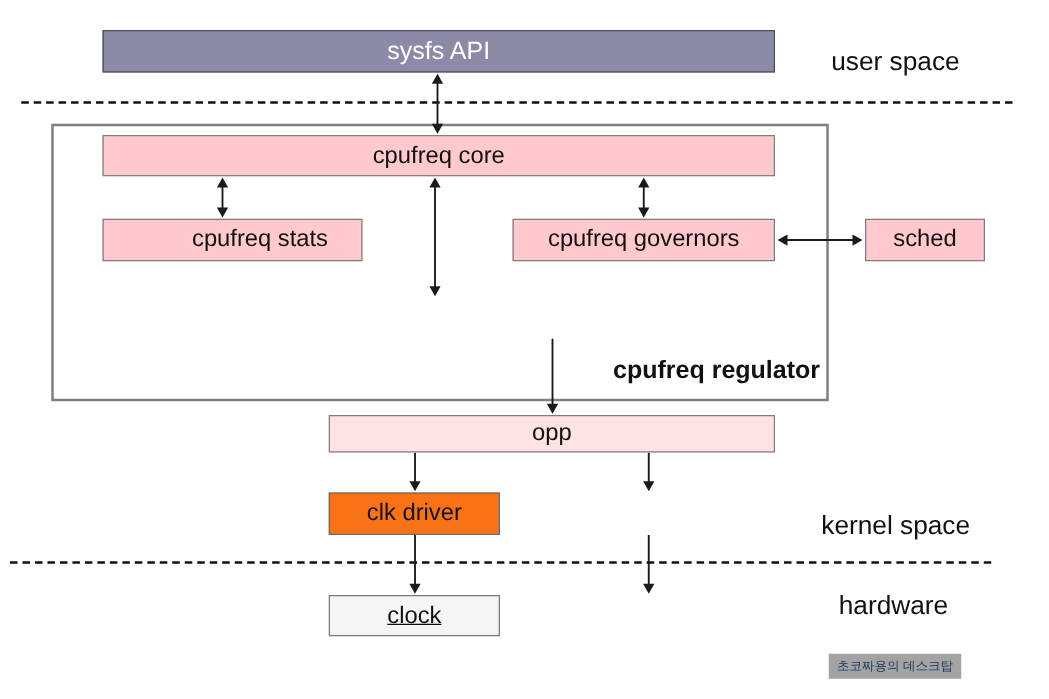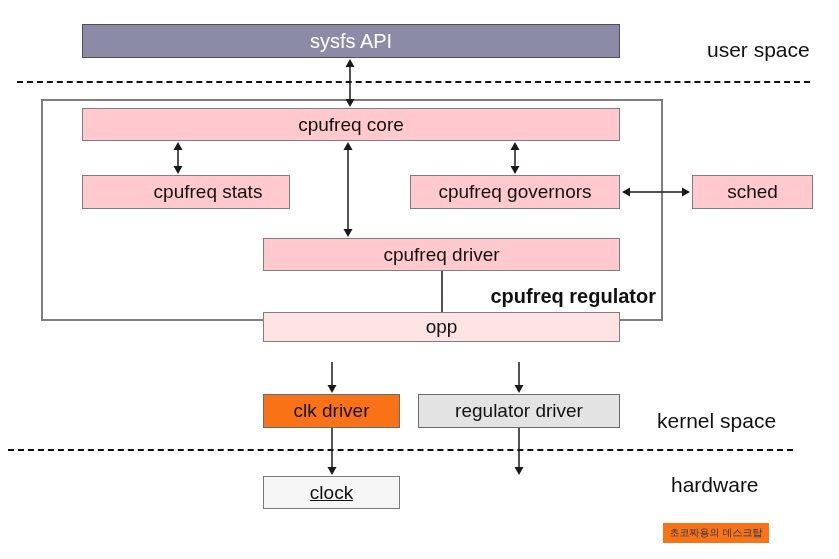--- a/index.html
+++ b/index.html
@@ -24,23 +24,23 @@
     color: #111111;
     box-sizing: border-box;
     border: 1.5px solid #7f7f7f;
     background: #ffc9cd;
   }
   .n-sysfs     { left: 82px;  top: 24px;  width: 538px; height: 34px;
                  background: #8b8ba8; border-color: #4d4d66; color: #ffffff; font-size: 20px; }
   .n-core      { left: 82px;  top: 108px; width: 538px; height: 33px; }
   .n-stats     { left: 82px;  top: 175px; width: 208px; height: 34px; padding-left: 44px; }
   .n-governors { left: 410px; top: 175px; width: 210px; height: 34px; }
-  .n-sched     { left: 692px; top: 175px; width: 121px; height: 34px; }
+  .n-sched     { left: 692px; top: 175px; width: 96px; height: 34px; }
   .n-driver    { left: 263px; top: 238px; width: 357px; height: 33px; }
-  .n-opp       { left: 263px; top: 312px; width: 357px; height: 30px; background: #ffe2e4; }
+  .n-opp       { left: 263px; top: 332px; width: 357px; height: 30px; background: #ffe2e4; }
   .n-clk       { left: 263px; top: 394px; width: 137px; height: 34px; background: #f97316; border-color: #6b6b6b; }
   .n-regdrv    { left: 418px; top: 394px; width: 202px; height: 34px; background: #e3e3e3; border-color: #6b6b6b; }
   .n-clock     { left: 263px; top: 476px; width: 137px; height: 33px; background: #f5f5f6; border-color: #7a7a7a; text-decoration: underline; }
   .n-regulator { left: 418px; top: 476px; width: 202px; height: 33px; background: #f5f5f6; border-color: #7a7a7a; }
 
   .framework-box {
     position: absolute;
     left: 41px; top: 99px; width: 622px; height: 222px;
     border: 2px solid #7f7f7f;
     box-sizing: border-box;
@@ -54,36 +54,36 @@
     font-weight: bold;
     color: #111111;
   }
 
   .zone-label {
     position: absolute;
     font-size: 21px;
     color: #111111;
     white-space: nowrap;
   }
-  .lbl-user     { left: 665px; top: 38px; margin-left: 42px; }
+  .lbl-user     { left: 665px; top: 38px; }
   .lbl-kernel   { left: 657px; top: 409px; }
   .lbl-hardware { left: 671px; top: 473px; }
 
   .divider {
     position: absolute;
     height: 0;
     border-top: 2px dashed #111111;
   }
   .divider-1 { left: 17px; top: 81px;  width: 793px; }
   .divider-2 { left: 8px;  top: 449px; width: 785px; }
 
   .watermark {
     position: absolute;
     left: 663px; top: 523px; width: 106px; height: 20px;
-    background: #f97316;
+    background: #a3a3a3;
     color: #17375e;
     font-size: 10px;
     display: flex;
     align-items: center;
     justify-content: center;
     white-space: nowrap;
   }
 </style>
 </head>
 <body>
@@ -141,24 +141,22 @@
       <line x1="519" y1="428" x2="519" y2="471"></line>
       <polygon points="514.5,467 523.5,467 519,475"></polygon>
     </g>
   </svg>
 
   <div class="node n-sysfs">sysfs API</div>
   <div class="node n-core">cpufreq core</div>
   <div class="node n-stats">cpufreq stats</div>
   <div class="node n-governors">cpufreq governors</div>
   <div class="node n-sched">sched</div>
-  <div class="node n-driver">cpufreq driver</div>
   <div class="node n-opp">opp</div>
   <div class="node n-clk">clk driver</div>
-  <div class="node n-regdrv">regulator driver</div>
   <div class="node n-clock">clock</div>
 
   <div class="framework-label">cpufreq regulator</div>
 
   <div class="zone-label lbl-user">user space</div>
   <div class="zone-label lbl-kernel">kernel space</div>
   <div class="zone-label lbl-hardware">hardware</div>
 
   <div class="watermark">초코짜용의 데스크탑</div>
 

